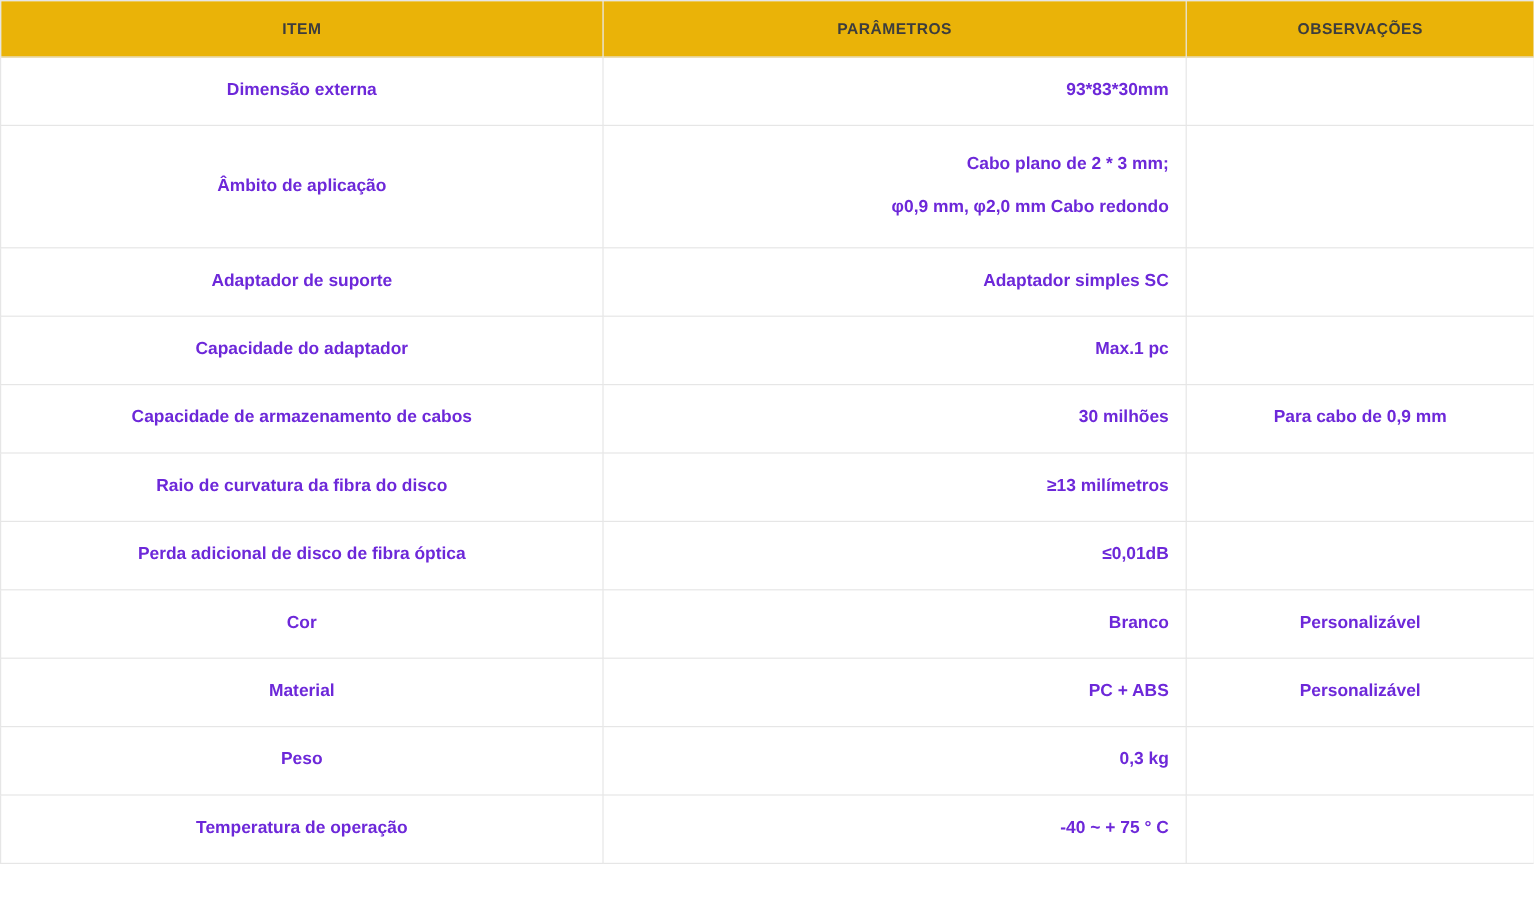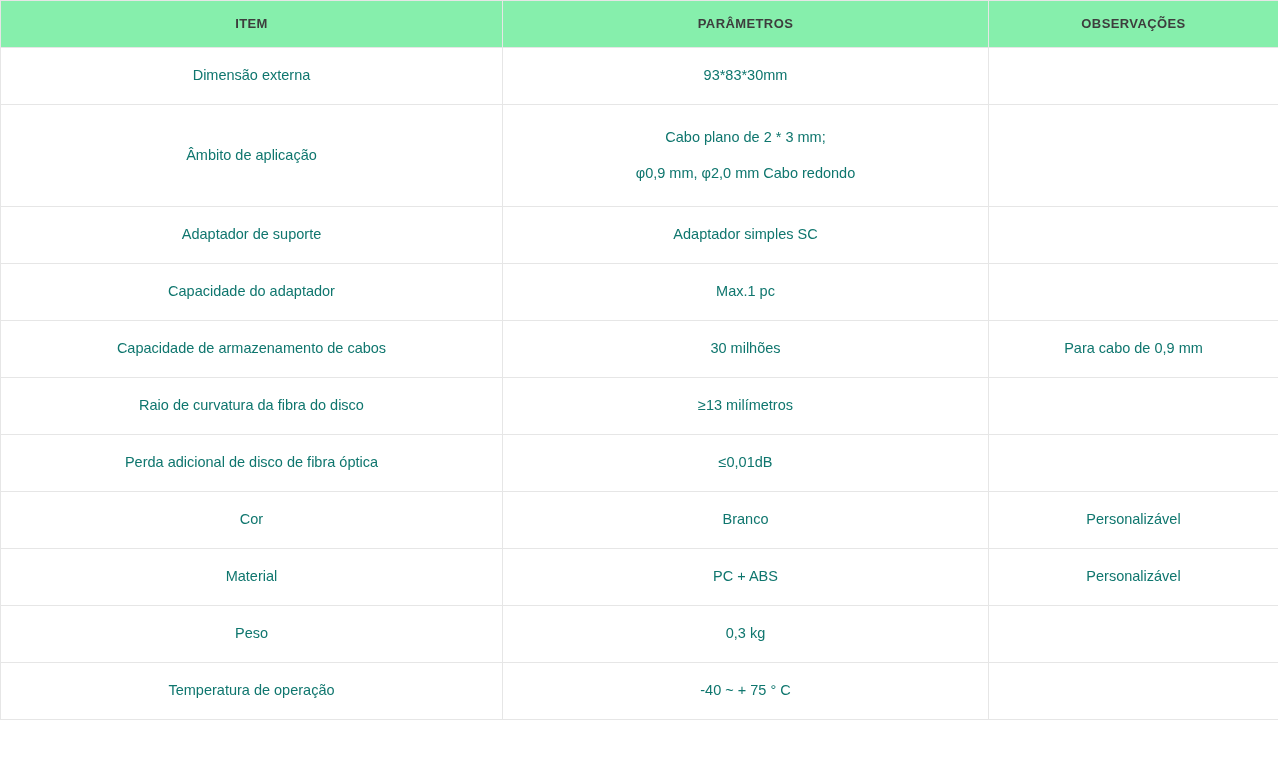--- a/index.html
+++ b/index.html
@@ -19,43 +19,44 @@
     border-collapse: collapse;
     table-layout: fixed;
   }
   .spec-table th,
   .spec-table td {
     border: 1px solid #e6e6e6;
     text-align: center;
     vertical-align: middle;
     padding: 10px 14px;
     font-size: 14.5px;
-    font-weight: 400;
-    color: #0f766e;
+    font-weight: 700;
+    color: #6d28d9;
     line-height: 1.9;
   }
   .spec-table thead th {
-    background: #86efac;
+    background: #eab308;
     font-weight: bold;
     font-size: 13px;
     letter-spacing: 0.4px;
     color: #3d3d3d;
     height: 46px;
     padding: 0 31px;
   }
   .col-item   { width: 502px; }
   .col-param  { width: 486px; }
   .col-obs    { width: 290px; }
 
   .spec-table tbody tr { height: 57px; }
   .spec-table tbody tr.tall { height: 102px; }
 
   .param-lines span {
     display: block;
     line-height: 2.45;
+    text-align: right;
   }
   .param-lines span.single {
     line-height: 1.9;
   }
 </style>
 </head>
 <body>
 
 <table class="spec-table">
   <colgroup>

